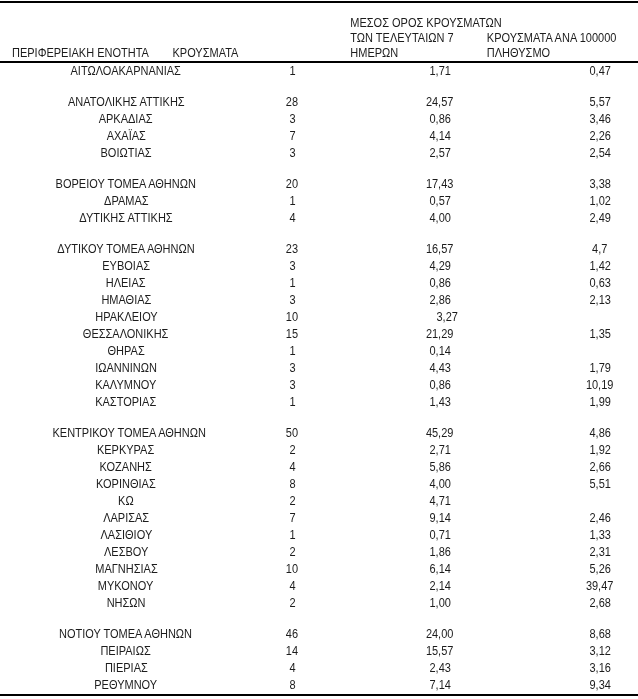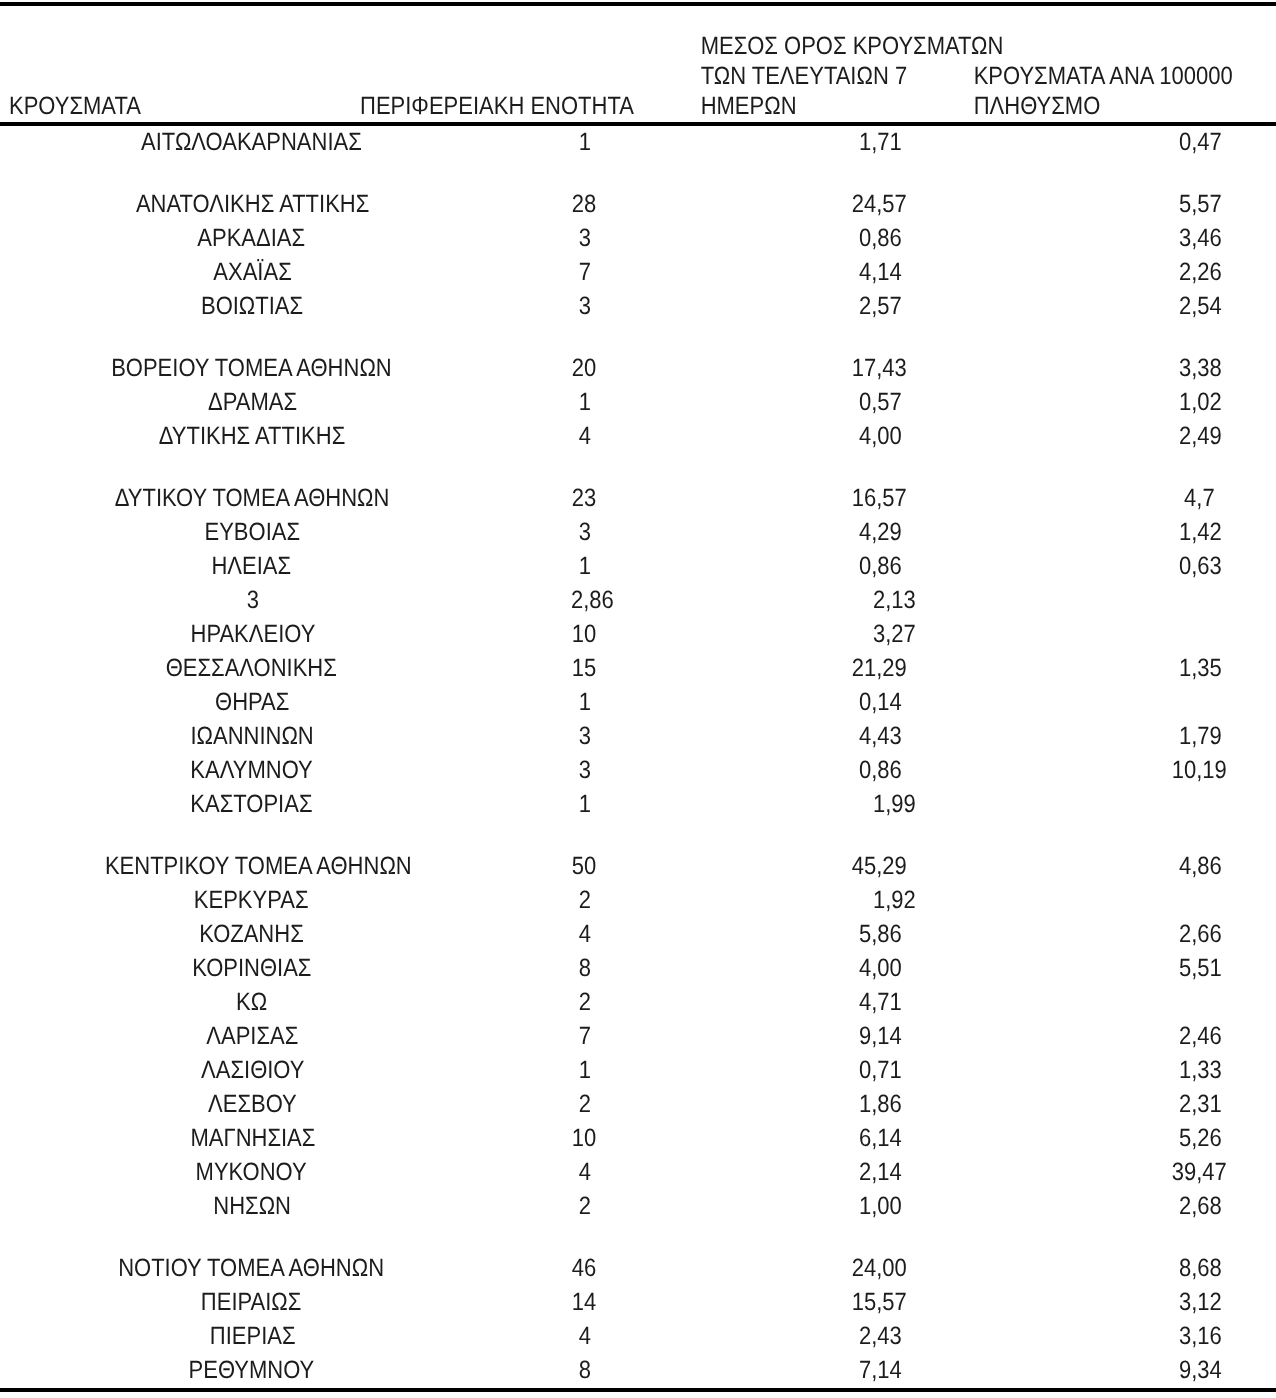--- a/index.html
+++ b/index.html
@@ -48,22 +48,22 @@
     transform-origin: 50% 50%;
   }
   .hcell.c0 .scale { transform-origin: 0 50%; }
 </style>
 </head>
 <body style="color: rgb(28, 28, 28); background: rgb(255, 255, 255);">
 
 <div class="sheet">
   <div class="rule" style="background: rgb(0, 0, 0);"></div>
   <div class="grid-row header" id="header">
+      <div class="hcell c0"><div class="scale"><div>ΠΕΡΙΦΕΡΕΙΑΚΗ ΕΝΟΤΗΤΑ</div></div></div>
       <div class="hcell c1"><div class="scale"><div>ΚΡΟΥΣΜΑΤΑ</div></div></div>
-      <div class="hcell c0"><div class="scale"><div>ΠΕΡΙΦΕΡΕΙΑΚΗ ΕΝΟΤΗΤΑ</div></div></div>
       <div class="hcell c2"><div class="scale"><div>ΜΕΣΟΣ ΟΡΟΣ ΚΡΟΥΣΜΑΤΩΝ</div><div>ΤΩΝ ΤΕΛΕΥΤΑΙΩΝ 7</div><div>ΗΜΕΡΩΝ</div></div></div>
       <div class="hcell c3"><div class="scale"><div>ΚΡΟΥΣΜΑΤΑ ΑΝΑ 100000</div><div>ΠΛΗΘΥΣΜΟ</div></div></div>
     </div>
   <div class="rule" style="background: rgb(0, 0, 0);"></div>
   <div id="tbody">
       <div class="grid-row row">
         <div class="cell c0"><span class="scale">ΑΙΤΩΛΟΑΚΑΡΝΑΝΙΑΣ</span></div>
         <div class="cell c1"><span class="scale">1</span></div>
         <div class="cell c2"><span class="scale">1,71</span></div>
         <div class="cell c3"><span class="scale">0,47</span></div>
@@ -125,20 +125,21 @@
         <div class="cell c2"><span class="scale">4,29</span></div>
         <div class="cell c3"><span class="scale">1,42</span></div>
       </div>
       <div class="grid-row row">
         <div class="cell c0"><span class="scale">ΗΛΕΙΑΣ</span></div>
         <div class="cell c1"><span class="scale">1</span></div>
         <div class="cell c2"><span class="scale">0,86</span></div>
         <div class="cell c3"><span class="scale">0,63</span></div>
       </div>
       <div class="grid-row row">
+        <div class="cell c0"><span class="scale">ΗΜΑΘΙΑΣ</span></div>
         <div class="cell c1"><span class="scale">3</span></div>
         <div class="cell c2"><span class="scale">2,86</span></div>
         <div class="cell c3"><span class="scale">2,13</span></div>
       </div>
       <div class="grid-row row">
         <div class="cell c0"><span class="scale">ΗΡΑΚΛΕΙΟΥ</span></div>
         <div class="cell c1"><span class="scale">10</span></div>
         <div class="cell c3"><span class="scale">3,27</span></div>
       </div>
       <div class="grid-row row">
@@ -160,32 +161,34 @@
       </div>
       <div class="grid-row row">
         <div class="cell c0"><span class="scale">ΚΑΛΥΜΝΟΥ</span></div>
         <div class="cell c1"><span class="scale">3</span></div>
         <div class="cell c2"><span class="scale">0,86</span></div>
         <div class="cell c3"><span class="scale">10,19</span></div>
       </div>
       <div class="grid-row row">
         <div class="cell c0"><span class="scale">ΚΑΣΤΟΡΙΑΣ</span></div>
         <div class="cell c1"><span class="scale">1</span></div>
+        <div class="cell c2"><span class="scale">1,43</span></div>
         <div class="cell c3"><span class="scale">1,99</span></div>
       </div>
       <div class="sep"></div>
       <div class="grid-row row">
         <div class="cell c0"><span class="scale">ΚΕΝΤΡΙΚΟΥ ΤΟΜΕΑ ΑΘΗΝΩΝ</span></div>
         <div class="cell c1"><span class="scale">50</span></div>
         <div class="cell c2"><span class="scale">45,29</span></div>
         <div class="cell c3"><span class="scale">4,86</span></div>
       </div>
       <div class="grid-row row">
         <div class="cell c0"><span class="scale">ΚΕΡΚΥΡΑΣ</span></div>
         <div class="cell c1"><span class="scale">2</span></div>
+        <div class="cell c2"><span class="scale">2,71</span></div>
         <div class="cell c3"><span class="scale">1,92</span></div>
       </div>
       <div class="grid-row row">
         <div class="cell c0"><span class="scale">ΚΟΖΑΝΗΣ</span></div>
         <div class="cell c1"><span class="scale">4</span></div>
         <div class="cell c2"><span class="scale">5,86</span></div>
         <div class="cell c3"><span class="scale">2,66</span></div>
       </div>
       <div class="grid-row row">
         <div class="cell c0"><span class="scale">ΚΟΡΙΝΘΙΑΣ</span></div>

